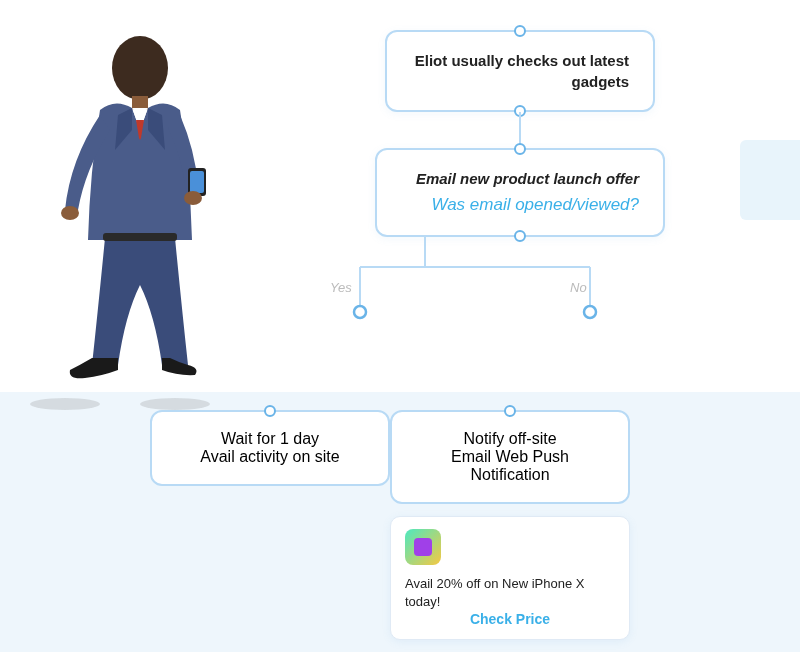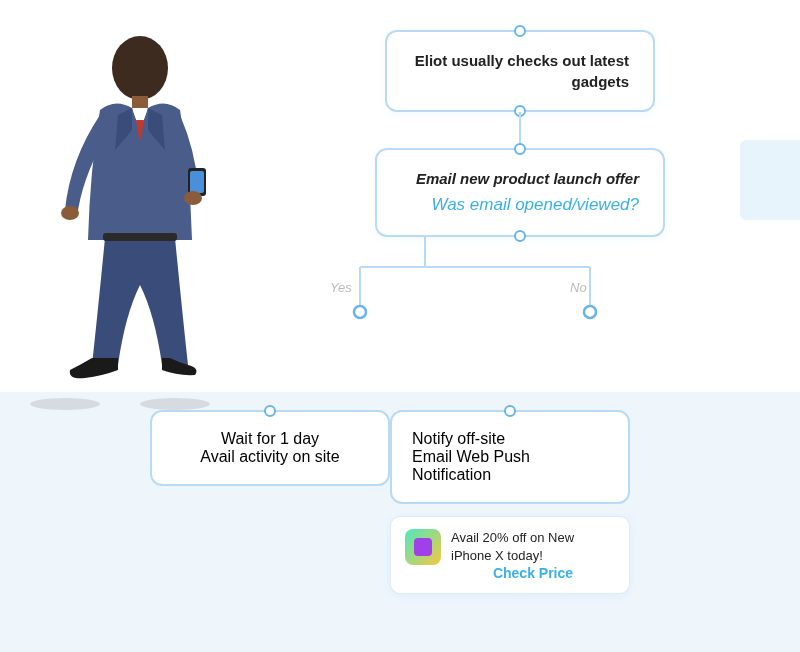--- a/index.html
+++ b/index.html
@@ -101,36 +101,37 @@
       text-align: center;
       position: relative;
     }
 
     .node-right {
       width: 240px;
       background: #fff;
       border: 2px solid #b8daf5;
       border-radius: 12px;
       padding: 18px 20px;
-      text-align: left;
+      text-align: center;
       position: relative;
     }
 
     
     .notif-card {
       margin-top: 12px;
       background: #fff;
       border: 1.5px solid #e0eaf5;
       border-radius: 10px;
       padding: 12px 14px;
       display: flex;
       align-items: flex-start;
       gap: 10px;
       text-align: left;
       box-shadow: 0 2px 8px rgba(100,160,220,0.10);
+      flex-direction: column;
     }
 
     .notif-icon {
       width: 36px;
       height: 36px;
       border-radius: 8px;
       background: linear-gradient(135deg, #4de8c0 0%, #f5c842 100%);
       flex-shrink: 0;
       display: flex;
       align-items: center;

